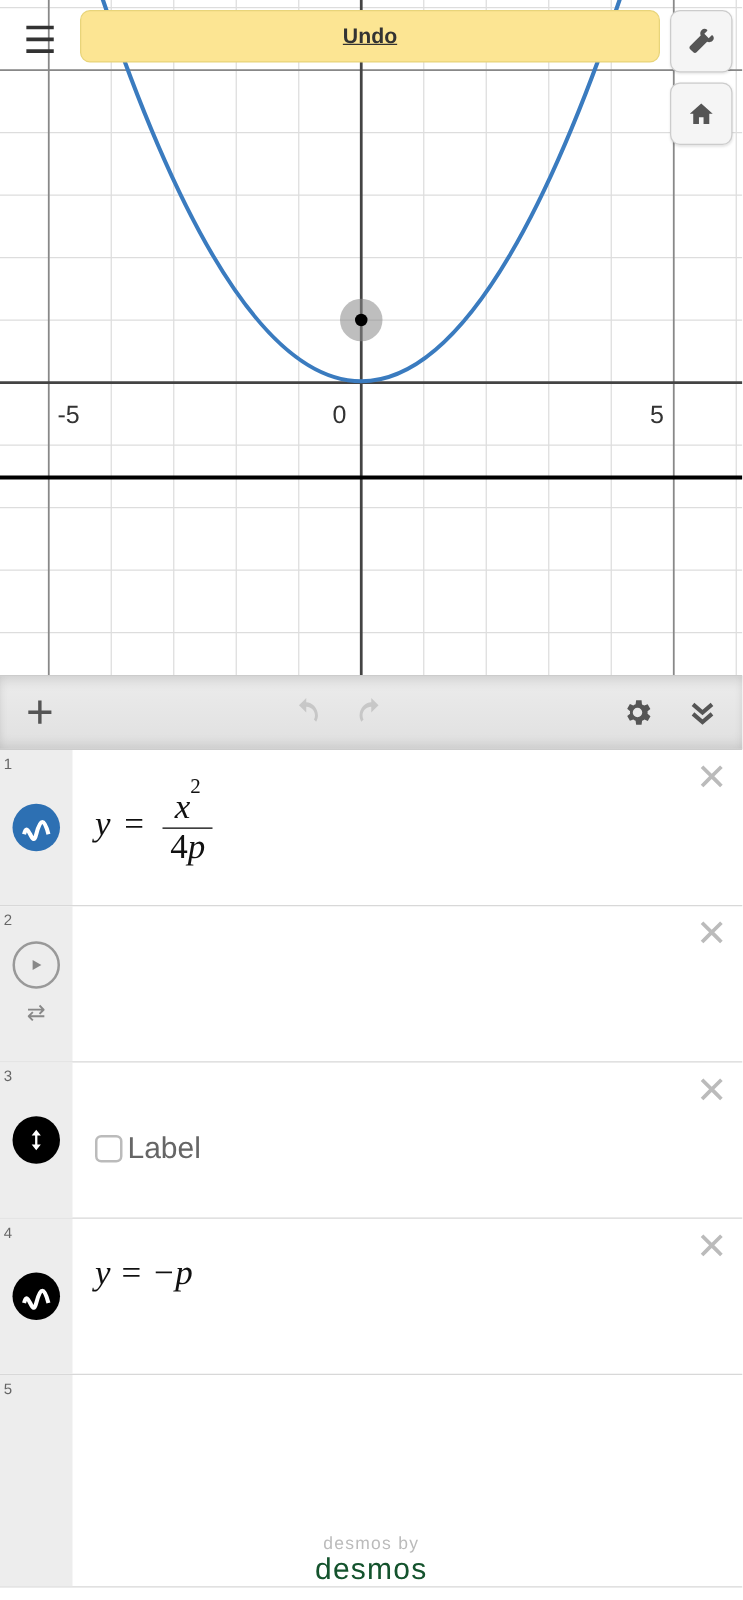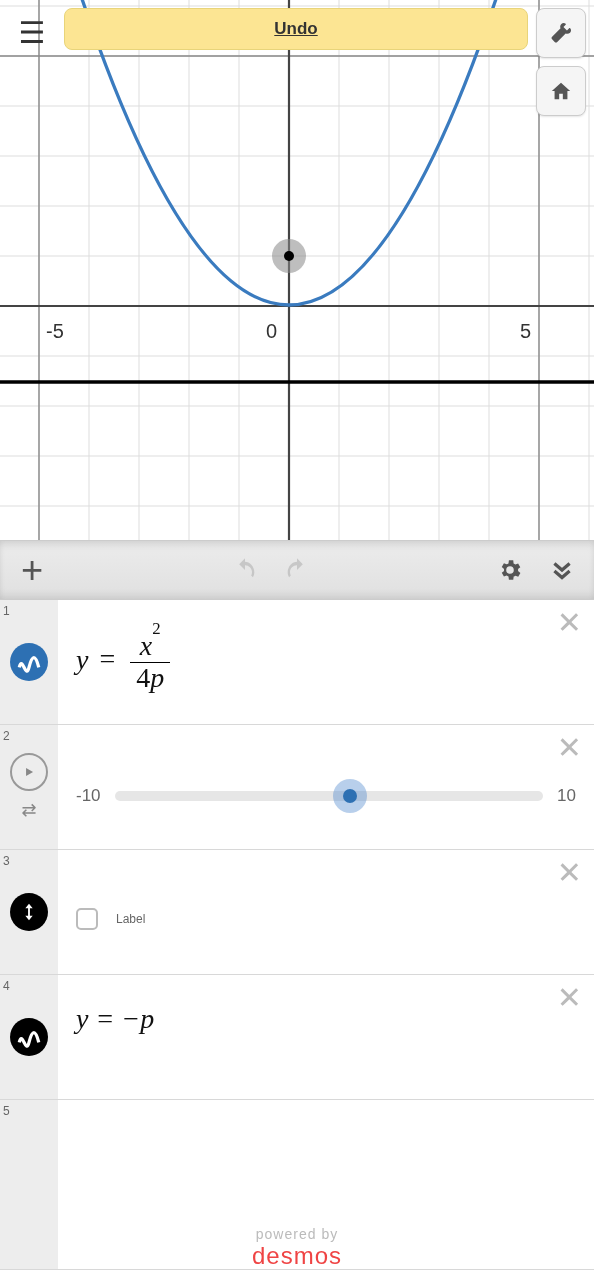--- a/index.html
+++ b/index.html
@@ -38,30 +38,30 @@
 .frac .num { display:block; border-bottom: 1.5px solid #000; padding: 0 6px; line-height: 1.1; }
 .frac .den { display:block; padding: 0 6px; line-height: 1.1; font-style: normal; font-family: Liberation Serif, serif;}
 .frac .den i { font-style: italic; }
 sup { font-size: 0.6em; position: relative; top: -0.6em; font-style: normal;}
 
 .slider-row { display:flex; align-items:center; gap: 14px; margin-top: 18px; font-style: normal; font-size: 17px; color:#666; font-family: Arial; }
 .slider-track { flex:1; height: 10px; background: #e6e6e6; border-radius: 5px; position: relative; }
 .slider-thumb-glow { position:absolute; width:34px; height:34px; border-radius:50%; background: rgba(77,135,204,0.4); top:50%; transform: translate(-50%,-50%); }
 .slider-thumb { position:absolute; width:14px; height:14px; border-radius:50%; background:#2d70b3; top:50%; transform: translate(-50%,-50%); }
 
-.label-row { display:flex; align-items:center; gap:18px; margin-top:14px; font-family: Arial; font-style: normal; font-size: 12px; color:#666; }
+.label-row { display:flex; align-items:center; gap:4px; margin-top:14px; font-family: Arial; font-style: normal; font-size: 24px; color:#666; }
 .checkbox { width:22px; height:22px; border:2px solid #bbb; border-radius:5px; }
 
 .result-box { position:absolute; right:12px; bottom:10px; border:1px solid #ccc; background:#fff; border-radius:6px; padding:6px 14px; font-size: 24px; font-family: "Times New Roman", serif; font-style: italic; }
 
 .empty-row { min-height: 170px; }
 .empty-row .tab { background:#ededed; }
 
 .footer { position:absolute; bottom: 10px; left:0; right:0; text-align:center; color:#bbb; font-size:14px; letter-spacing:1px; }
-.footer .brand { font-size: 24px; color:#ef4444; letter-spacing:1px; font-weight: 400; }
+.footer .brand { font-size: 24px; color:#14532d; letter-spacing:1px; font-weight: 400; }
 
 .shadow-below { box-shadow: 0 6px 10px -4px rgba(0,0,0,0.15) inset, 0 -6px 10px -4px rgba(0,0,0,0.12) inset; }
 </style>
 </head>
 <body>
 
 <div class="graph-area">
   <svg class="graph-svg" width="594" height="540">
     <g stroke="#ddd" stroke-width="1">
       <line x1="39" y1="0" x2="39" y2="540"></line>
@@ -176,28 +176,20 @@
     <span class="row-num">2</span>
     <div class="tab">
       <div class="play-outline">
         <svg width="14" height="14" viewBox="0 0 24 24" fill="#888">
             <path d="M7 5v14l12-7z"></path>
           </svg>
       </div>
       <div class="swap">⇄</div>
     </div>
     <div class="expr-content">
-      <div class="slider-row">
-        <span>-10</span>
-        <div class="slider-track">
-          <div class="slider-thumb-glow" style="left:55%;"></div>
-          <div class="slider-thumb" style="left:55%;"></div>
-        </div>
-        <span>10</span>
-      </div>
       <span class="expr-close">✕</span>
     </div>
   </div>
 
   <div class="expr-row tall">
     <span class="row-num">3</span>
     <div class="tab">
       <div class="circle-icon drag">
         <svg width="22" height="22" viewBox="0 0 24 24" fill="#fff">
             <path d="M12 3l4 5h-3v8h3l-4 5-4-5h3V8H8z"></path>
@@ -230,15 +222,15 @@
 
   <div class="expr-row empty-row">
     <span class="row-num">5</span>
     <div class="tab"></div>
     <div class="expr-content"></div>
   </div>
 
 </div>
 
 <div class="footer">
-  <div>powered by</div>
+  <div>desmos by</div>
   <div class="brand">desmos</div>
 </div>
 
 </body></html>

